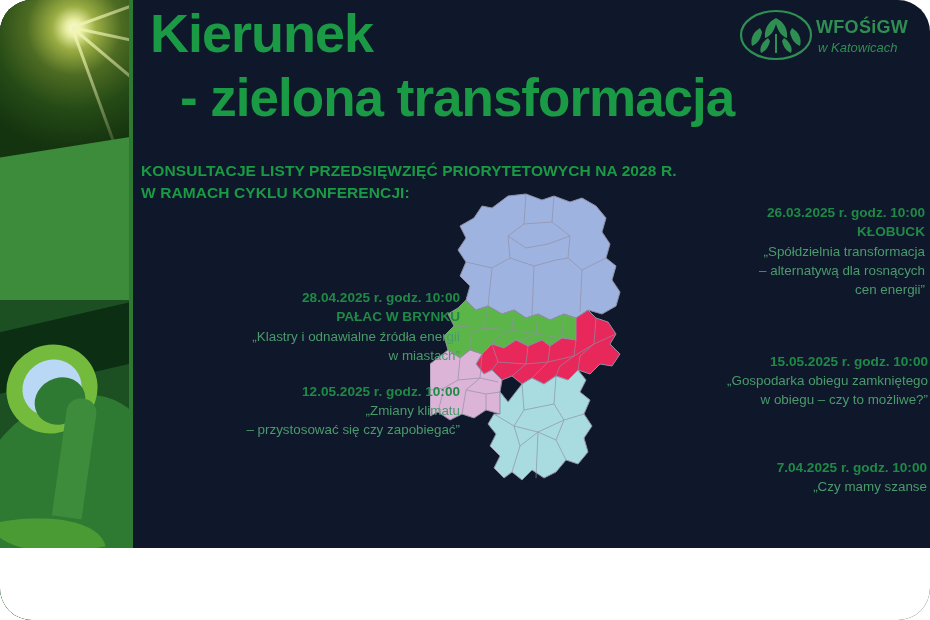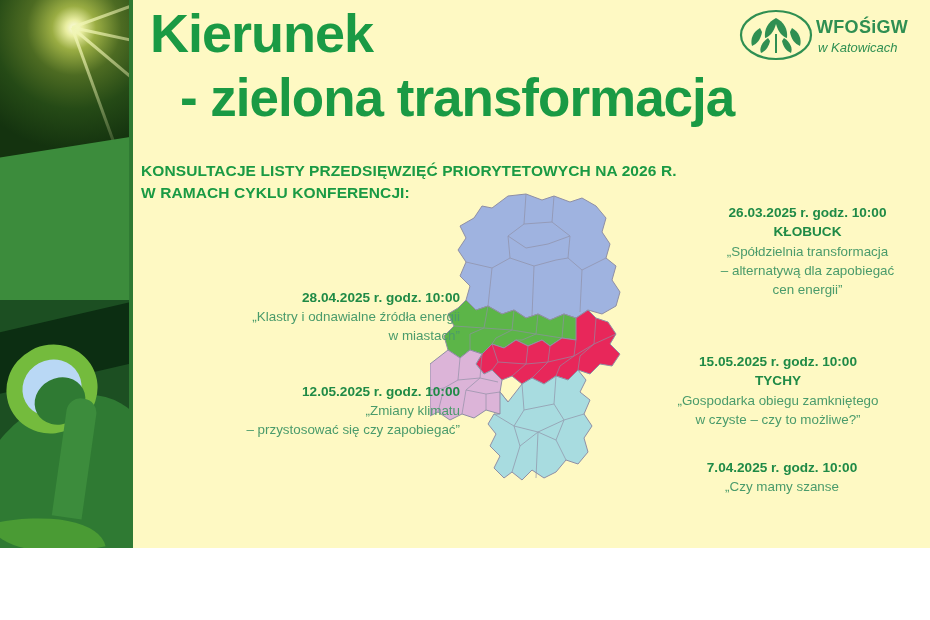--- a/index.html
+++ b/index.html
@@ -2,21 +2,21 @@
 <html><head>
 <meta charset="utf-8">
 <style>
   html,body{margin:0;padding:0;}
   body{
     width:930px;height:620px;overflow:hidden;
     background:#ffffff;
     font-family:"Liberation Sans", sans-serif;
     position:relative;
   }
-  .poster{position:absolute;inset:0;background:#fef9c3;overflow:hidden;}
+  .poster{position:absolute;inset:0;background:#0f172a;overflow:hidden;border-radius:32px;}
 
   
   .leftband{position:absolute;left:0;top:0;width:133px;height:620px;overflow:hidden;
             background:#0d3d17;}
   .lb-darktop{position:absolute;left:0;top:0;width:133px;height:180px;
      background:radial-gradient(circle at 74px 28px, #fdfde4 0%, #e8eda0 5%, #9aad43 13%, #4d6b22 28%, #254a16 48%, #14330f 72%);}
   .lb-ray{position:absolute;left:72px;top:26px;width:150px;height:3px;background:linear-gradient(90deg,rgba(240,245,180,.85),rgba(240,245,180,0));transform-origin:0 50%;}
   .lb-midband{position:absolute;left:-20px;top:148px;width:175px;height:190px;
      background:#3c8c3c;transform:rotate(-9deg);}
   .lb-deep{position:absolute;left:-10px;top:300px;width:160px;height:330px;background:#1c4f22;}
@@ -48,21 +48,21 @@
   .wf-logo .txt2{position:absolute;left:80px;top:32px;font-size:13px;color:#2f8f52;font-style:italic;}
 
   
   .map{position:absolute;left:430px;top:188px;width:220px;height:365px;}
 
   
   .ev{position:absolute;font-size:13.4px;line-height:1.42;color:#3f8f5f;}
   .ev .date{color:#1f8a46;font-weight:bold;font-size:13.6px;}
   .ev .place{color:#1f8a46;font-weight:bold;font-size:13.6px;}
   .ev .topic{color:#4a9b6b;font-size:13.4px;}
-  .ev.right{text-align:center;}
+  .ev.right{text-align:right;}
   .ev.left{text-align:right;}
 
   .ev-klobuck{left:690px;top:203px;width:235px;}
   .ev-tychy{left:628px;top:352px;width:300px;}
   .ev-bielsko{left:637px;top:458px;width:290px;}
   .ev-brynek{left:185px;top:288px;width:275px;}
   .ev-skrbensko{left:150px;top:382px;width:310px;}
 
   
   .footer{position:absolute;left:0;bottom:0;width:930px;height:72px;background:#fff;}
@@ -90,21 +90,21 @@
     <div class="lb-dot"></div>
     <div class="lb-edge"></div>
   </div>
 
   <div class="title">
     <span>Kierunek</span>
     <span class="l2">- zielona transformacja</span>
   </div>
 
   <div class="subtitle">
-    <div>KONSULTACJE LISTY PRZEDSIĘWZIĘĆ PRIORYTETOWYCH NA 2026 R.</div>
+    <div>KONSULTACJE LISTY PRZEDSIĘWZIĘĆ PRIORYTETOWYCH NA 2028 R.</div>
     <div>W RAMACH CYKLU KONFERENCJI:</div>
   </div>
 
   <div class="wf-logo">
     <svg width="76" height="54" viewBox="0 0 76 54">
       <ellipse cx="38" cy="27" rx="35" ry="24" fill="none" stroke="#2f8f52" stroke-width="2.2"></ellipse>
       <g fill="#2f8f52">
         <path d="M38 45 L38 26"></path>
         <rect x="37" y="26" width="2" height="19"></rect>
         <path d="M38 10 C30 14 26 21 27 30 C31 29 36 24 38 16 Z"></path>
@@ -205,38 +205,38 @@
           <path d="M154 226 L134 232"></path>
         </g>
       </g>
     </svg>
   </div>
 
   <div class="ev right ev-klobuck">
     <div class="date">26.03.2025 r. godz. 10:00</div>
     <div class="place">KŁOBUCK</div>
     <div class="topic">„Spółdzielnia transformacja</div>
-    <div class="topic">– alternatywą dla zapobiegać</div>
+    <div class="topic">– alternatywą dla rosnących</div>
     <div class="topic">cen energii”</div>
   </div>
 
   <div class="ev right ev-tychy">
     <div class="date">15.05.2025 r. godz. 10:00</div>
-    <div class="place">TYCHY</div>
     <div class="topic">„Gospodarka obiegu zamkniętego</div>
-    <div class="topic">w czyste – czy to możliwe?”</div>
+    <div class="topic">w obiegu – czy to możliwe?”</div>
   </div>
 
   <div class="ev right ev-bielsko">
     <div class="date">7.04.2025 r. godz. 10:00</div>
     <div class="topic">„Czy mamy szanse</div>
   </div>
 
   <div class="ev left ev-brynek">
     <div class="date">28.04.2025 r. godz. 10:00</div>
+    <div class="place">PAŁAC W BRYNKU</div>
     <div class="topic">„Klastry i odnawialne źródła energii</div>
     <div class="topic">w miastach”</div>
   </div>
 
   <div class="ev left ev-skrbensko">
     <div class="date">12.05.2025 r. godz. 10:00</div>
     <div class="topic">„Zmiany klimatu</div>
     <div class="topic">– przystosować się czy zapobiegać”</div>
   </div>
 

